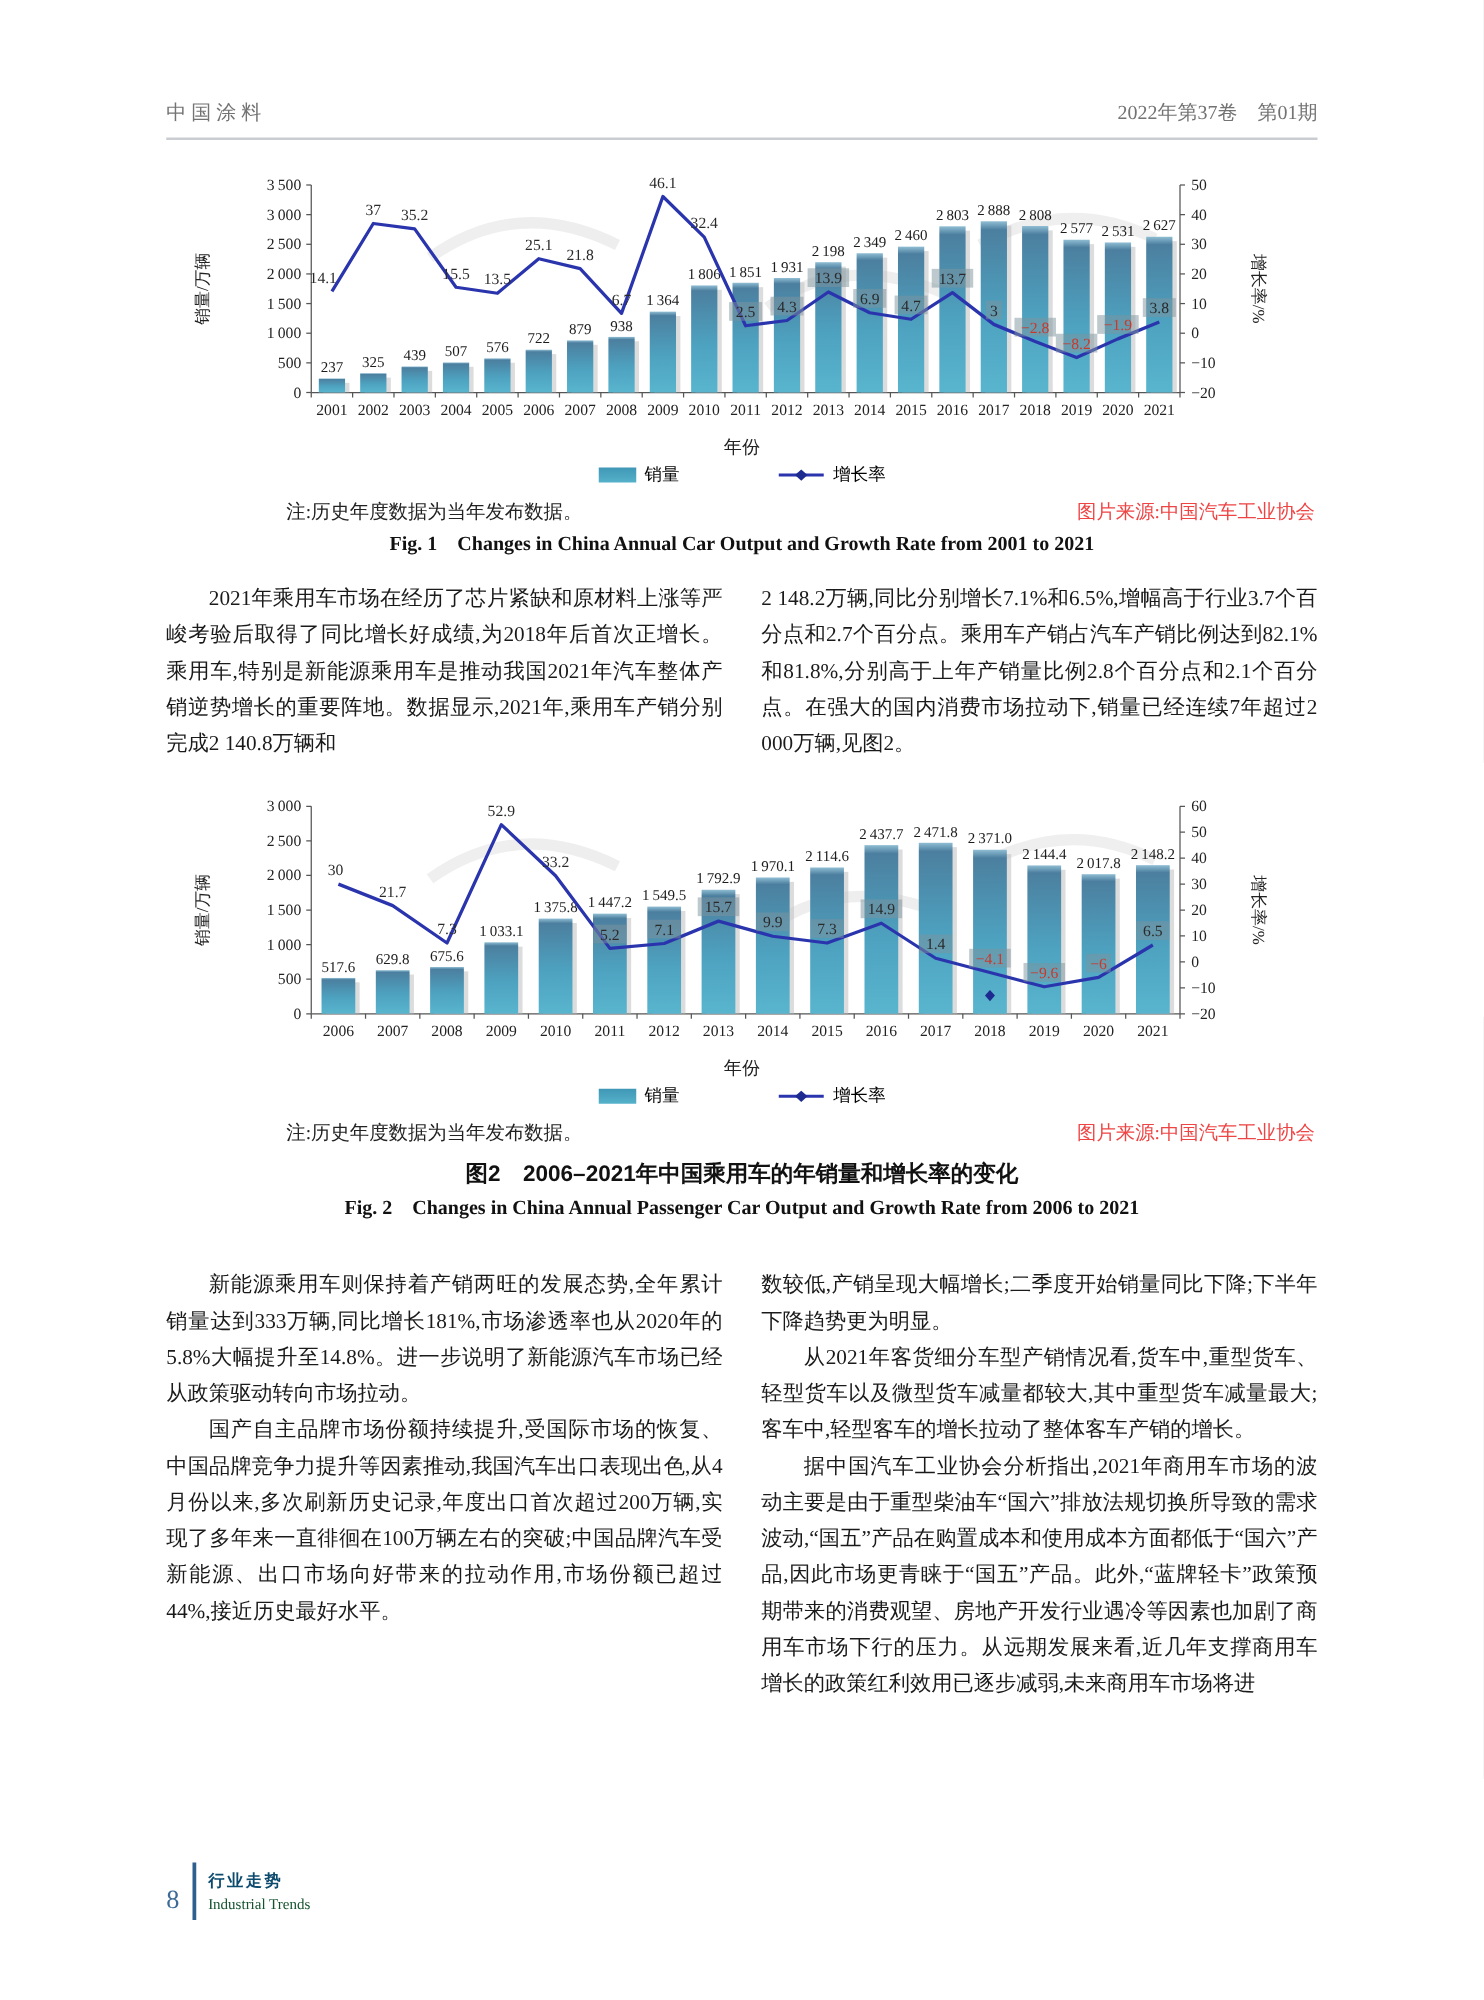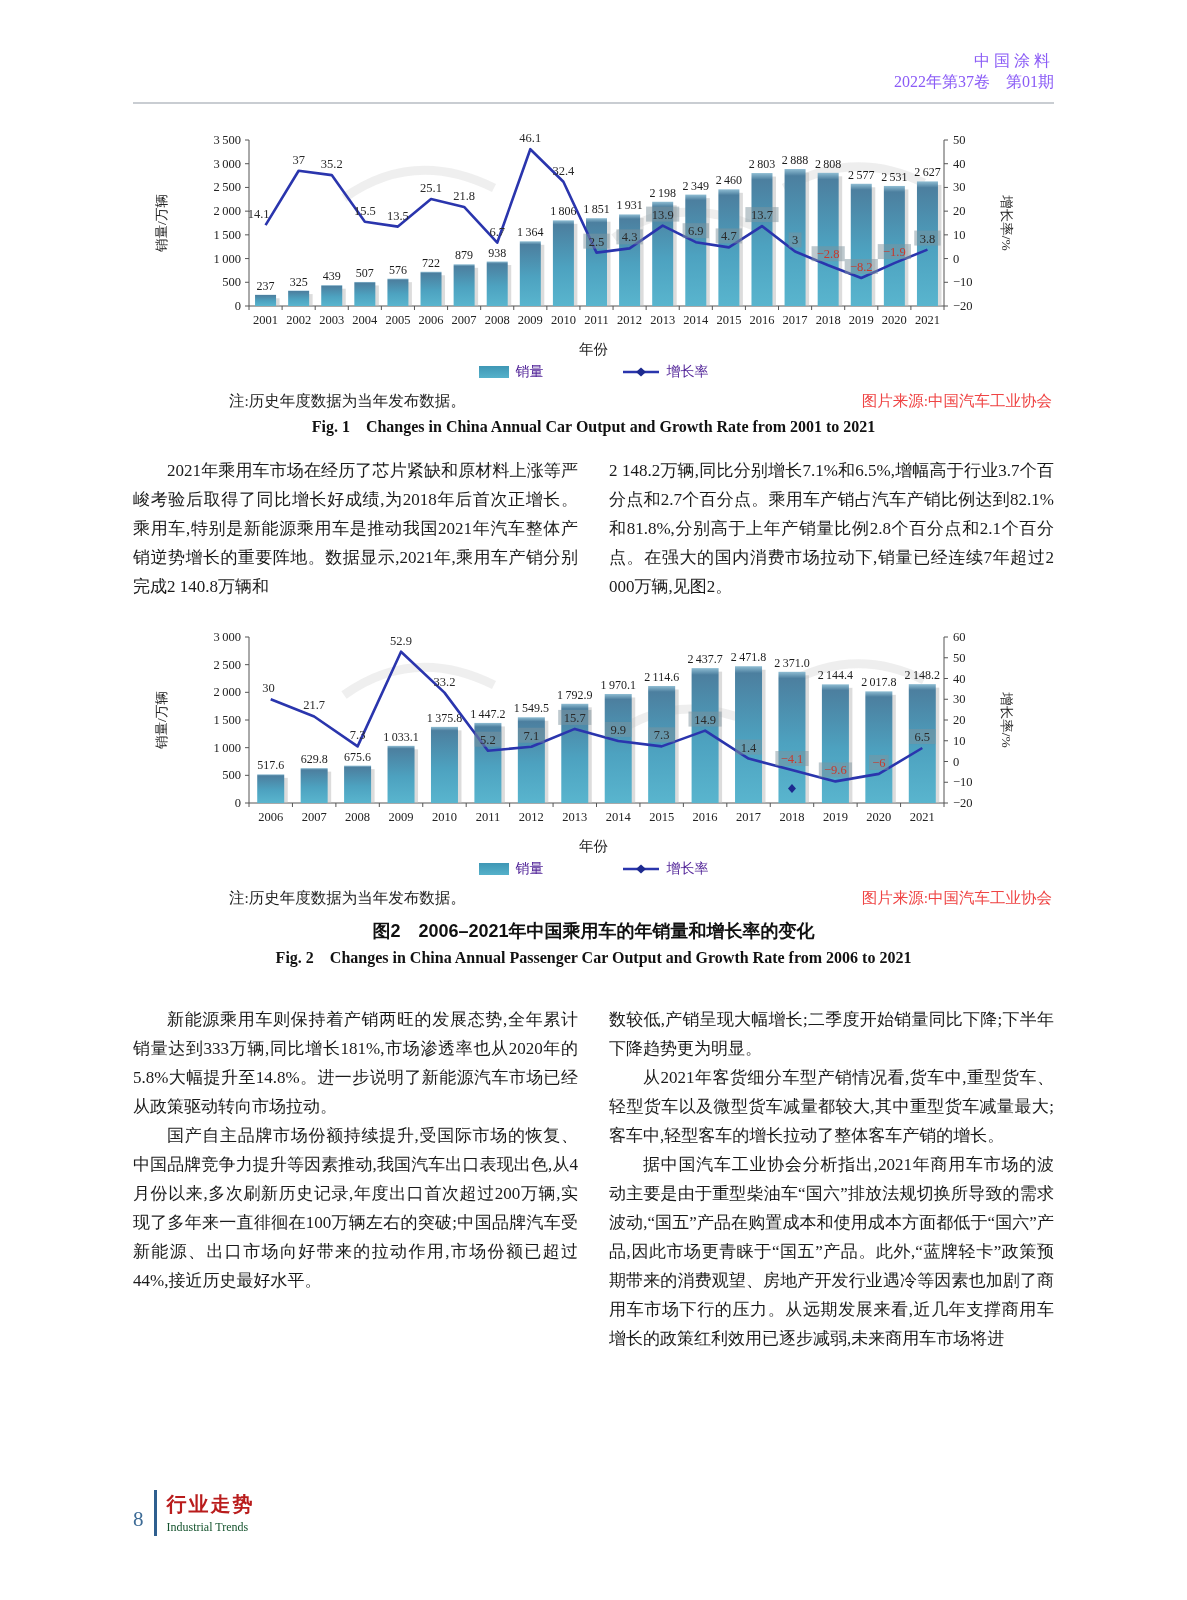--- a/index.html
+++ b/index.html
@@ -1,49 +1,49 @@
 <!DOCTYPE html>
 <html><head>
 <meta charset="utf-8">
 <style>
   html,body{margin:0;padding:0;background:#e9e9e9;}
   .page{position:relative;width:1187px;height:1600px;margin:0 auto;background:#ffffff;
         font-family:"Liberation Serif","DejaVu Serif",serif;color:#1a1a1a;overflow:hidden;}
   .content{padding:0 133px;}
   
   .header{display:flex;justify-content:space-between;align-items:flex-end;
-          padding-top:51px;padding-bottom:9px;border-bottom:2px solid #c9cdd2;
-          color:#8b5cf6;font-size:16px;flex-direction:column;}
+          padding-top:80px;padding-bottom:9px;border-bottom:2px solid #c9cdd2;
+          color:#737373;font-size:16px;}
   .journal{letter-spacing:4px;}
   
   .chart-block{margin-top:24px;}
   .chart-svg{display:block;margin:0 auto;}
   .xlabel{text-align:center;font-size:14.5px;color:#222;margin-top:0;}
-  .legend{display:flex;justify-content:center;gap:78px;align-items:center;margin-top:4px;font-size:14px;color:#4c1d95;}
+  .legend{display:flex;justify-content:center;gap:78px;align-items:center;margin-top:4px;font-size:14px;color:#000000;}
   .legend-item{display:flex;align-items:center;gap:7px;}
   .swatch{width:30px;height:12px;background:linear-gradient(#3f97b5,#55b1ca);}
   .lm{display:block;}
   .note-row{display:flex;justify-content:space-between;margin-top:10px;font-size:15.5px;color:#222;}
   .note{margin-left:96px;}
   .source{color:#ef4444;margin-right:2px;}
   .cap-zh{text-align:center;font-weight:bold;font-size:18px;margin-top:10px;color:#111;
           font-family:"Liberation Sans","DejaVu Sans",sans-serif;}
   .cap-en{text-align:center;font-weight:bold;font-size:16px;margin-top:5px;color:#111;}
   
   .cols{display:flex;gap:31px;}
   .sec1{margin-top:18px;}
   .sec2{margin-top:36px;}
   .col{width:445px;font-size:17px;line-height:29px;text-align:justify;}
   p.para{margin:0;}
   p.indent{text-indent:2em;}
   
   .footer{position:absolute;left:133px;top:1490px;display:flex;align-items:center;gap:10px;}
   .pg{font-size:21px;color:#3d6b96;align-self:flex-end;padding-bottom:4px;}
   .vbar{width:3px;height:46px;background:#2f5f8f;}
-  .sec-zh{font-size:20px;font-weight:bold;color:#b91c1c;letter-spacing:2px;
+  .sec-zh{font-size:13px;font-weight:bold;color:#0c4a6e;letter-spacing:2px;
           font-family:"Liberation Sans","DejaVu Sans",sans-serif;}
   .sec-en{font-size:12px;color:#14532d;margin-top:2px;}
 </style>
 </head>
 <body>
 
 <div class="page">
   <div class="content">
 
     <div class="header">

